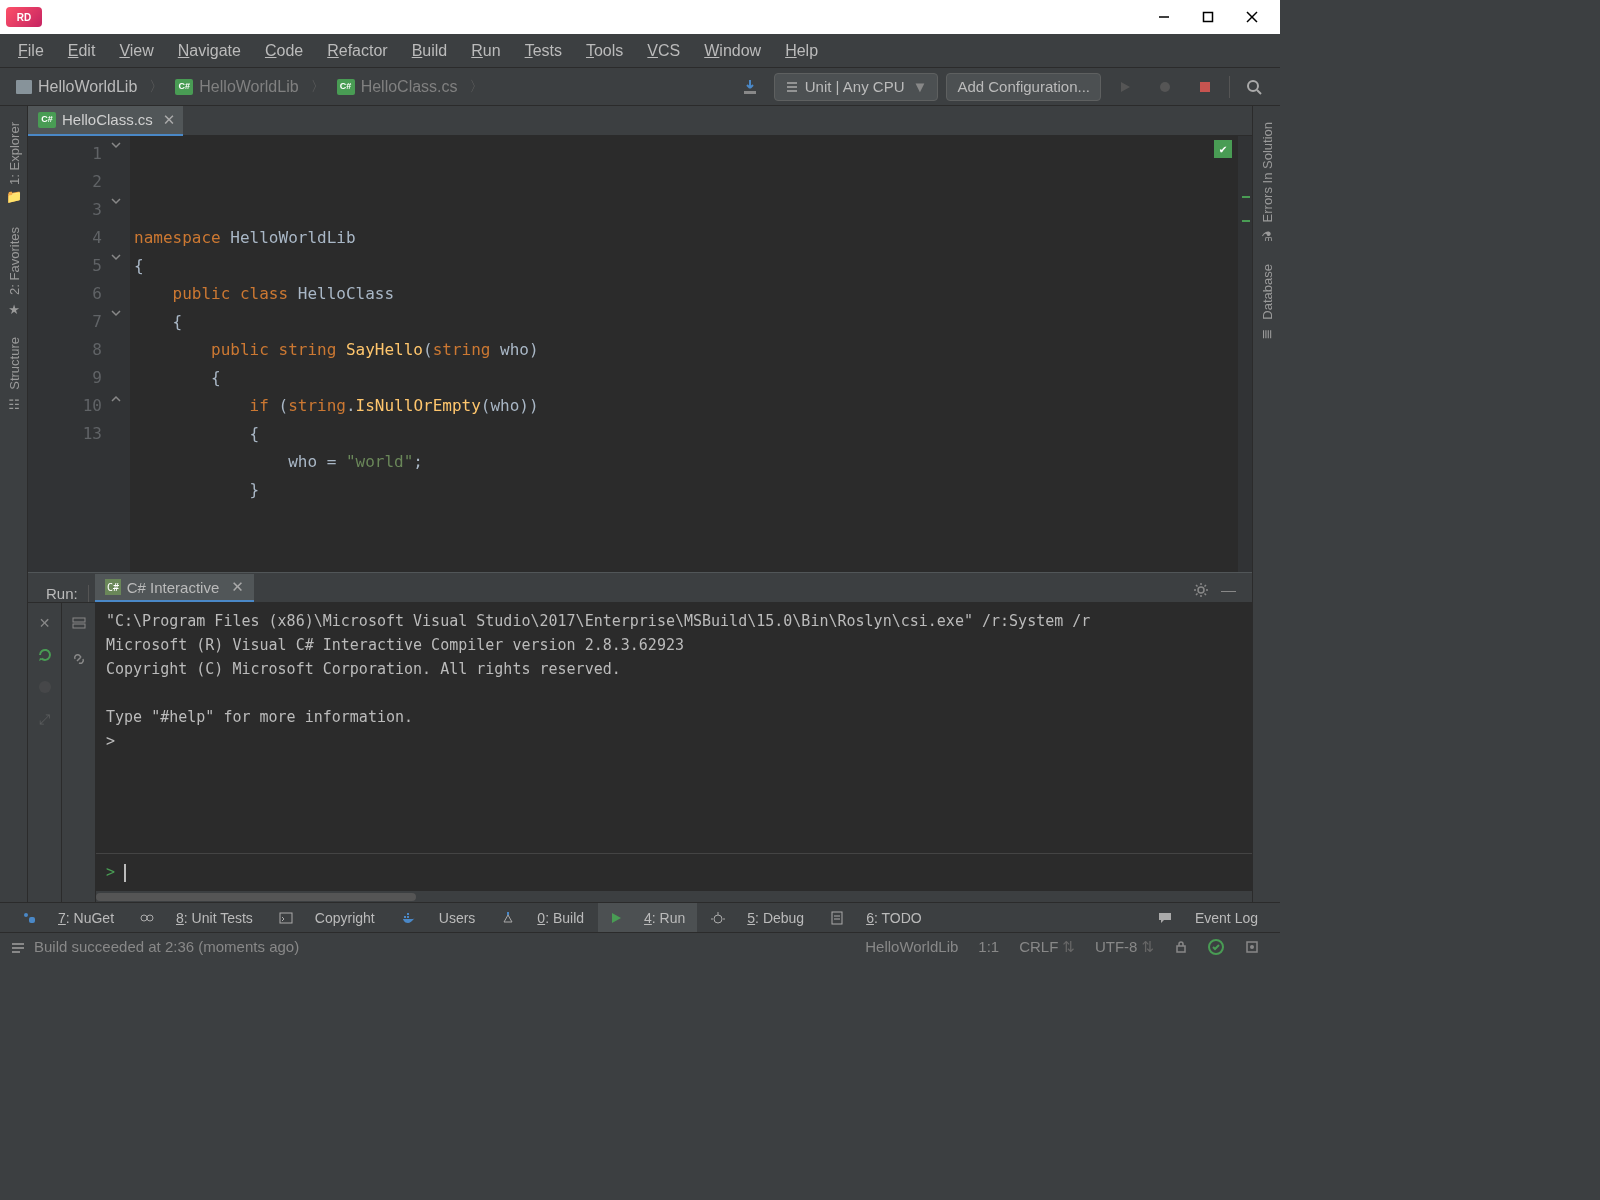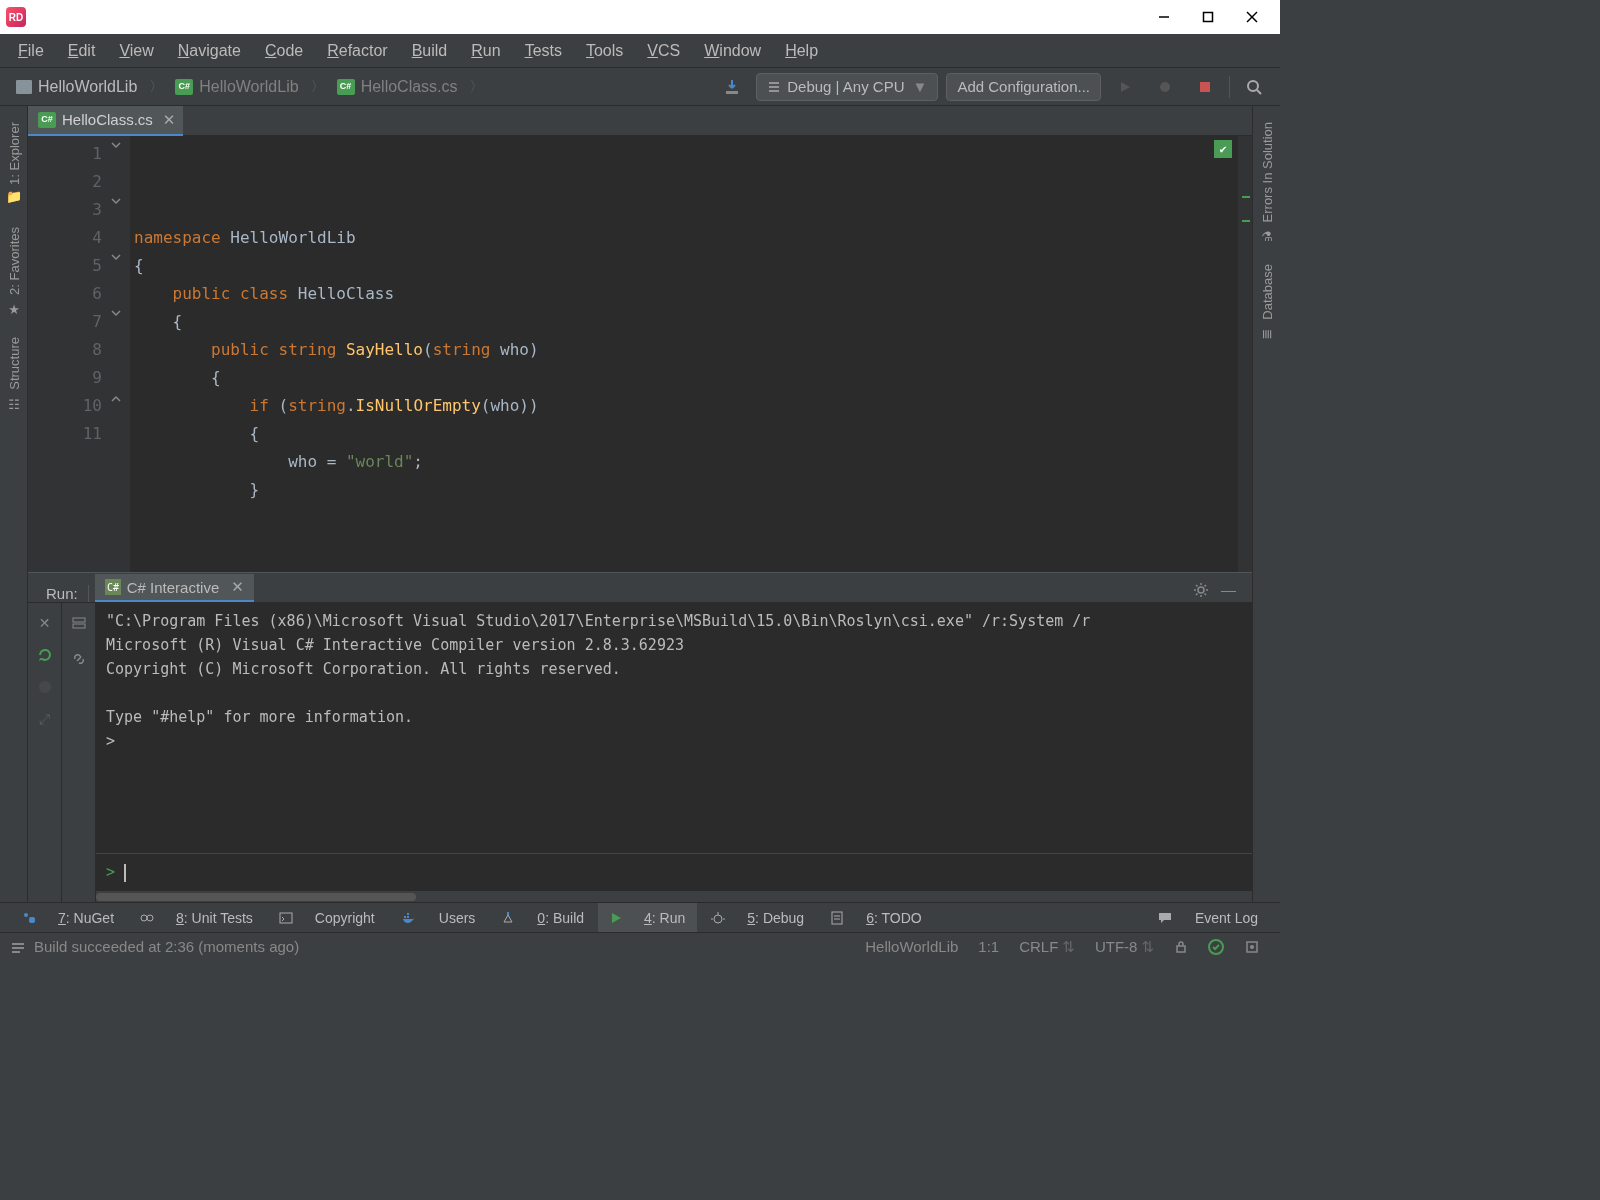--- a/index.html
+++ b/index.html
@@ -17,21 +17,21 @@
 
 .titlebar {
   display: flex; align-items: center;
   height: 34px;
   background: #ffffff;
   color: #000000;
   padding: 0 6px;
   font-size: 15px;
 }
 .titlebar .rd-icon {
-  width: 20px; height: 20px;
+  width: 36px; height: 20px;
   background: linear-gradient(135deg, #fd5068 0%, #c52462 100%);
   border-radius: 4px; margin-right: 8px;
   color: white; font-size: 10px; font-weight: bold;
   display: flex; align-items: center; justify-content: center;
 }
 .titlebar .spacer { flex: 1; }
 .titlebar .winbtn { width: 44px; height: 34px; display: flex; align-items: center; justify-content: center; font-size: 18px; cursor: default; }
 .titlebar .winbtn svg { width: 12px; height: 12px; }
 
 .menubar {
@@ -245,21 +245,21 @@
   <div class="tool-icn">
     <svg width="18" height="18" viewBox="0 0 18 18">
         <path d="M9 2v8m0 0l-3-3m3 3l3-3" stroke="#4a88c7" stroke-width="2" fill="none"></path>
         <rect x="3" y="13" width="12" height="3" fill="#888"></rect>
       </svg>
   </div>
   <div class="tool-btn">
     <svg width="14" height="14" viewBox="0 0 14 14" style="margin-right:6px;">
         <path d="M2 3h10M2 7h10M2 11h10" stroke="#aaa" stroke-width="1.5"></path>
       </svg>
-    <span>Debug | Any CPU</span>
+    <span>Unit | Any CPU</span>
     <span style="margin-left:8px;color:#888;">▼</span>
   </div>
   <div class="tool-btn">
     <span>Add Configuration...</span>
   </div>
   <div class="tool-icn">
       <svg width="14" height="14" viewBox="0 0 14 14">
         <path d="M3 2l9 5-9 5z" fill="#555"></path>
       </svg>
     </div>
@@ -310,21 +310,21 @@
           <span class="ln">1</span>
           <span class="ln">2</span>
           <span class="ln">3</span>
           <span class="ln">4</span>
           <span class="ln">5</span>
           <span class="ln">6</span>
           <span class="ln">7</span>
           <span class="ln">8</span>
           <span class="ln">9</span>
           <span class="ln">10</span>
-          <span class="ln">11</span>
+          <span class="ln">13</span>
         </div>
       <div class="foldg" id="foldg">
           <span class="fm">
             <svg width="12" height="12" viewBox="0 0 12 12">
               <path d="M2 3l4 4 4-4" stroke="#888" fill="none" stroke-width="1.5"></path>
             </svg>
           </span>
           <span class="fm"></span>
           <span class="fm">
             <svg width="12" height="12" viewBox="0 0 12 12">

